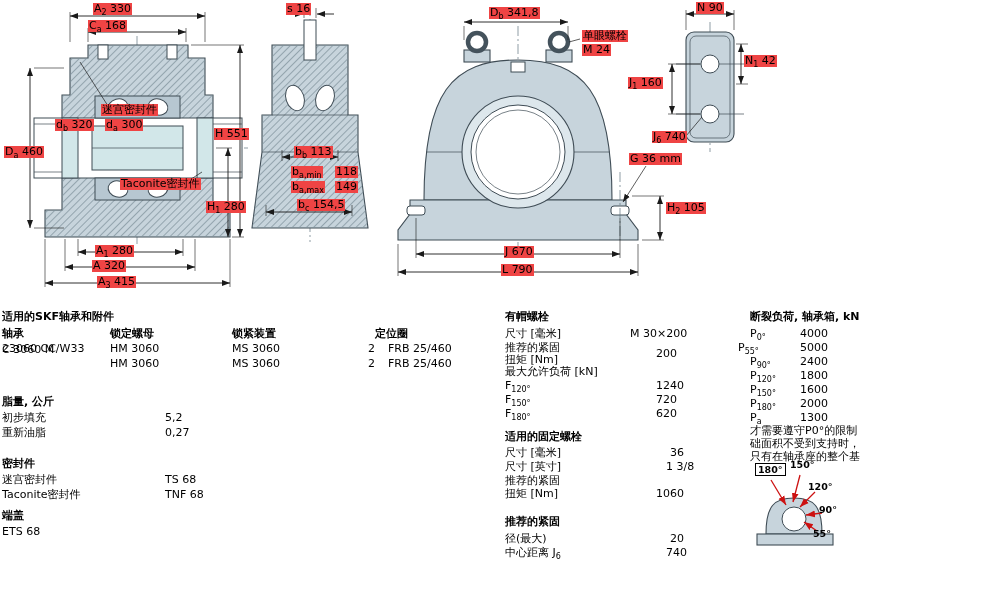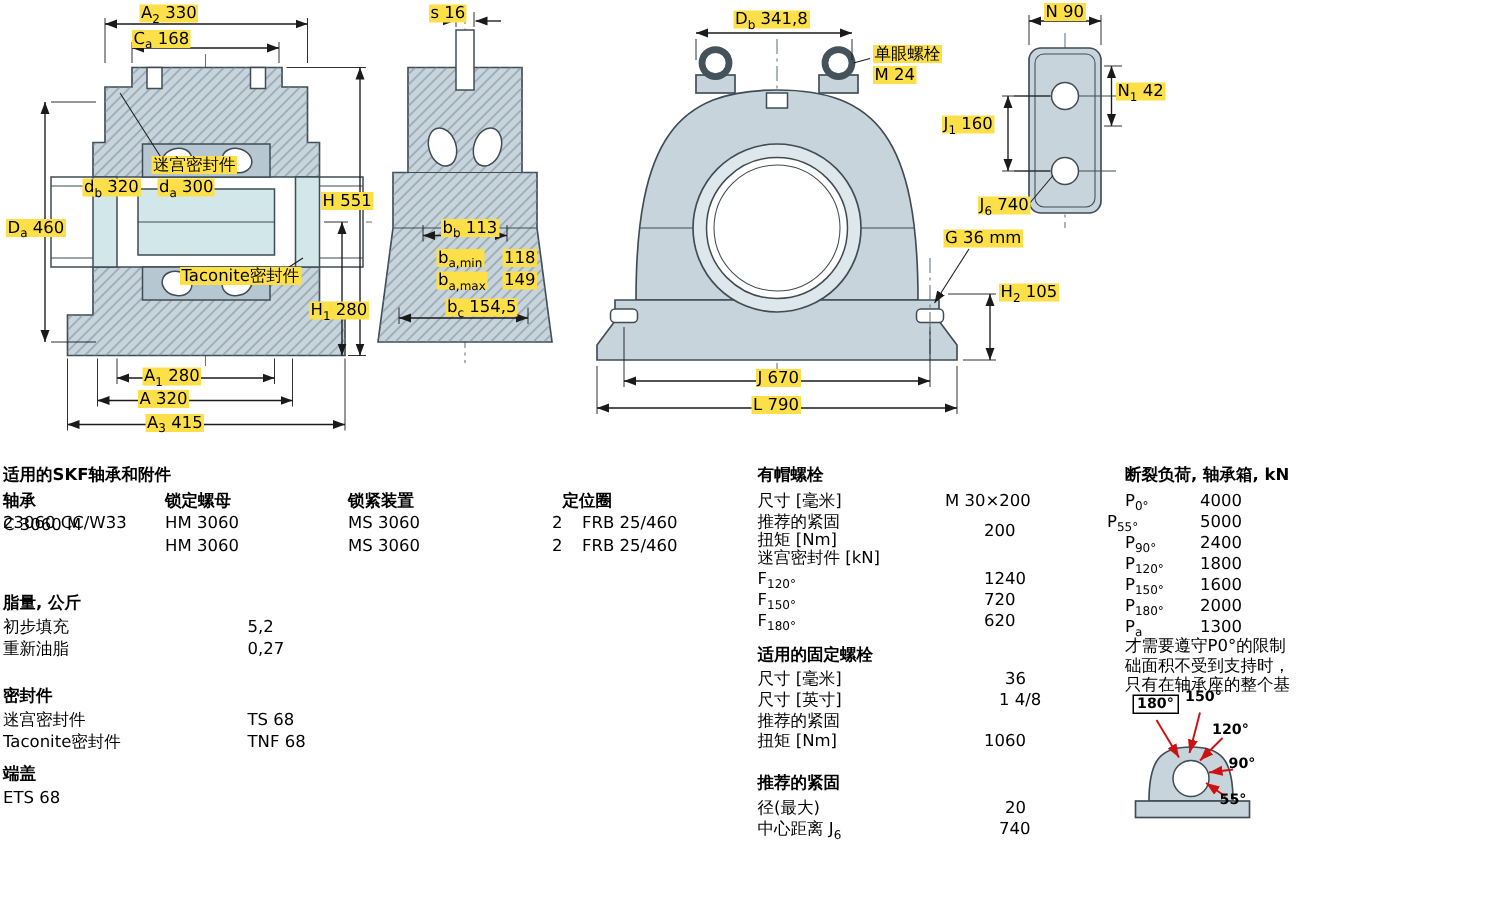--- a/index.html
+++ b/index.html
@@ -1,20 +1,20 @@
 <!DOCTYPE html>
 <html><head>
 <meta charset="utf-8">
 <style>
   * { margin:0; padding:0; box-sizing:border-box; }
   html,body { width:1000px; height:600px; background:#fff; }
   body { font-family:"DejaVu Sans", sans-serif; color:#000; }
   .page { position:relative; width:1000px; height:600px; background:#fff; overflow:hidden; }
   svg.draw { position:absolute; left:0; top:0; }
-  .dim { position:absolute; white-space:nowrap; font-size:11px; line-height:12px; background:#fde047; padding:0 1px; }
+  .dim { position:absolute; white-space:nowrap; font-size:11px; line-height:12px; background:#ef4444; padding:0 1px; }
   .t { position:absolute; white-space:nowrap; font-size:11px; line-height:13px; }
   .hd { font-weight:bold; }
   sub { font-size:8px; line-height:0; }
   .angle { position:absolute; white-space:nowrap; font-size:9.5px; font-weight:bold; line-height:11px; }
   .angle.boxed { border:1px solid #000; padding:0 2px; }
   
   .body { fill:#c7d4dc; stroke:#3f4c55; stroke-width:1.1; }
   .hatch { fill:url(#hatch); stroke:none; }
   .white { fill:#ffffff; stroke:#3f4c55; stroke-width:1; }
   .mid { fill:#b7c7d1; stroke:#3f4c55; stroke-width:1; }
@@ -200,21 +200,21 @@
   <div class="dim" style="left:291px;top:166px">b<sub>a,min</sub></div>
   <div class="dim" style="left:335px;top:166px">118</div>
   <div class="dim" style="left:291px;top:181px">b<sub>a,max</sub></div>
   <div class="dim" style="left:335px;top:181px">149</div>
   <div class="dim" style="left:297px;top:199px">b<sub>c</sub> 154,5</div>
 
   <div class="dim" style="left:489px;top:7px">D<sub>b</sub> 341,8</div>
   <div class="dim" style="left:582px;top:30px">单眼螺栓</div>
   <div class="dim" style="left:582px;top:44px">M 24</div>
   <div class="dim" style="left:629px;top:153px">G 36 mm</div>
-  <div class="dim" style="left:666px;top:189px">H<sub>2</sub> 105</div>
+  <div class="dim" style="left:666px;top:202px">H<sub>2</sub> 105</div>
   <div class="dim" style="left:504px;top:246px">J 670</div>
   <div class="dim" style="left:501px;top:264px">L 790</div>
 
   <div class="dim" style="left:696px;top:2px">N 90</div>
   <div class="dim" style="left:744px;top:55px">N<sub>1</sub> 42</div>
   <div class="dim" style="left:628px;top:77px">J<sub>1</sub> 160</div>
   <div class="dim" style="left:652px;top:131px">J<sub>6</sub> 740</div>
 
   <div class="t hd" style="left:2px;top:310px">适用的SKF轴承和附件</div>
   <div class="t hd" style="left:2px;top:327px">轴承</div>
@@ -248,33 +248,33 @@
 
   <div class="t hd" style="left:2px;top:509px">端盖</div>
   <div class="t" style="left:2px;top:525px">ETS 68</div>
 
   <div class="t hd" style="left:505px;top:310px">有帽螺栓</div>
   <div class="t" style="left:505px;top:327px">尺寸 [毫米]</div>
   <div class="t" style="left:630px;top:327px">M 30×200</div>
   <div class="t" style="left:505px;top:341px">推荐的紧固</div>
   <div class="t" style="left:505px;top:353px">扭矩 [Nm]</div>
   <div class="t" style="left:656px;top:347px">200</div>
-  <div class="t" style="left:505px;top:365px">迷宫密封件 [kN]</div>
+  <div class="t" style="left:505px;top:365px">最大允许负荷 [kN]</div>
   <div class="t" style="left:505px;top:379px">F<sub>120°</sub></div>
   <div class="t" style="left:656px;top:379px">1240</div>
   <div class="t" style="left:505px;top:393px">F<sub>150°</sub></div>
   <div class="t" style="left:656px;top:393px">720</div>
   <div class="t" style="left:505px;top:407px">F<sub>180°</sub></div>
   <div class="t" style="left:656px;top:407px">620</div>
 
   <div class="t hd" style="left:505px;top:430px">适用的固定螺栓</div>
   <div class="t" style="left:505px;top:446px">尺寸 [毫米]</div>
   <div class="t" style="left:670px;top:446px">36</div>
   <div class="t" style="left:505px;top:460px">尺寸 [英寸]</div>
-  <div class="t" style="left:666px;top:460px">1 4/8</div>
+  <div class="t" style="left:666px;top:460px">1 3/8</div>
   <div class="t" style="left:505px;top:474px">推荐的紧固</div>
   <div class="t" style="left:505px;top:487px">扭矩 [Nm]</div>
   <div class="t" style="left:656px;top:487px">1060</div>
 
   <div class="t hd" style="left:505px;top:515px">推荐的紧固</div>
   <div class="t" style="left:505px;top:532px">径(最大)</div>
   <div class="t" style="left:670px;top:532px">20</div>
   <div class="t" style="left:505px;top:546px">中心距离 J<sub>6</sub></div>
   <div class="t" style="left:666px;top:546px">740</div>
 

